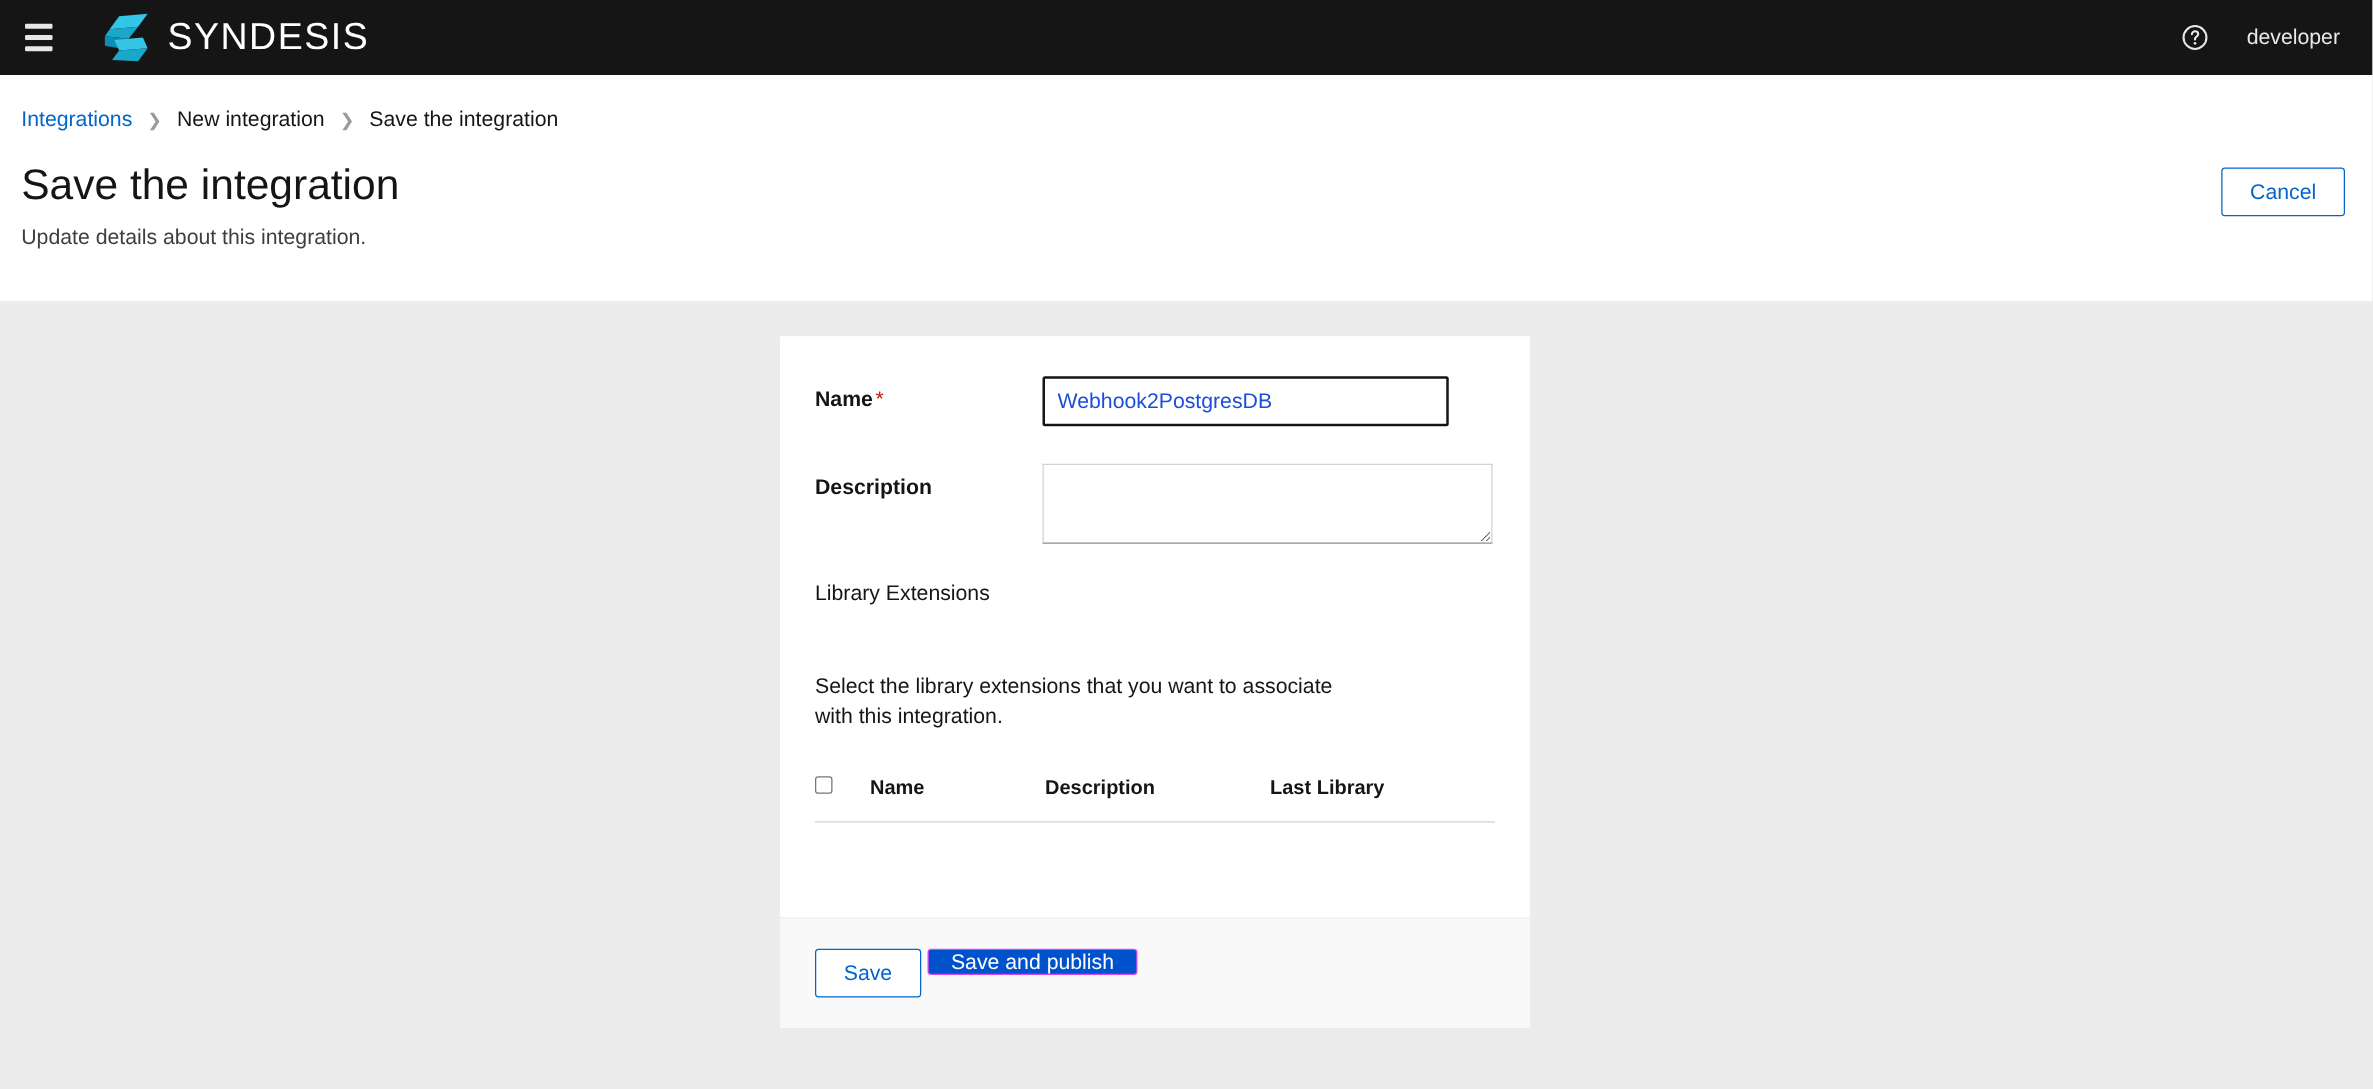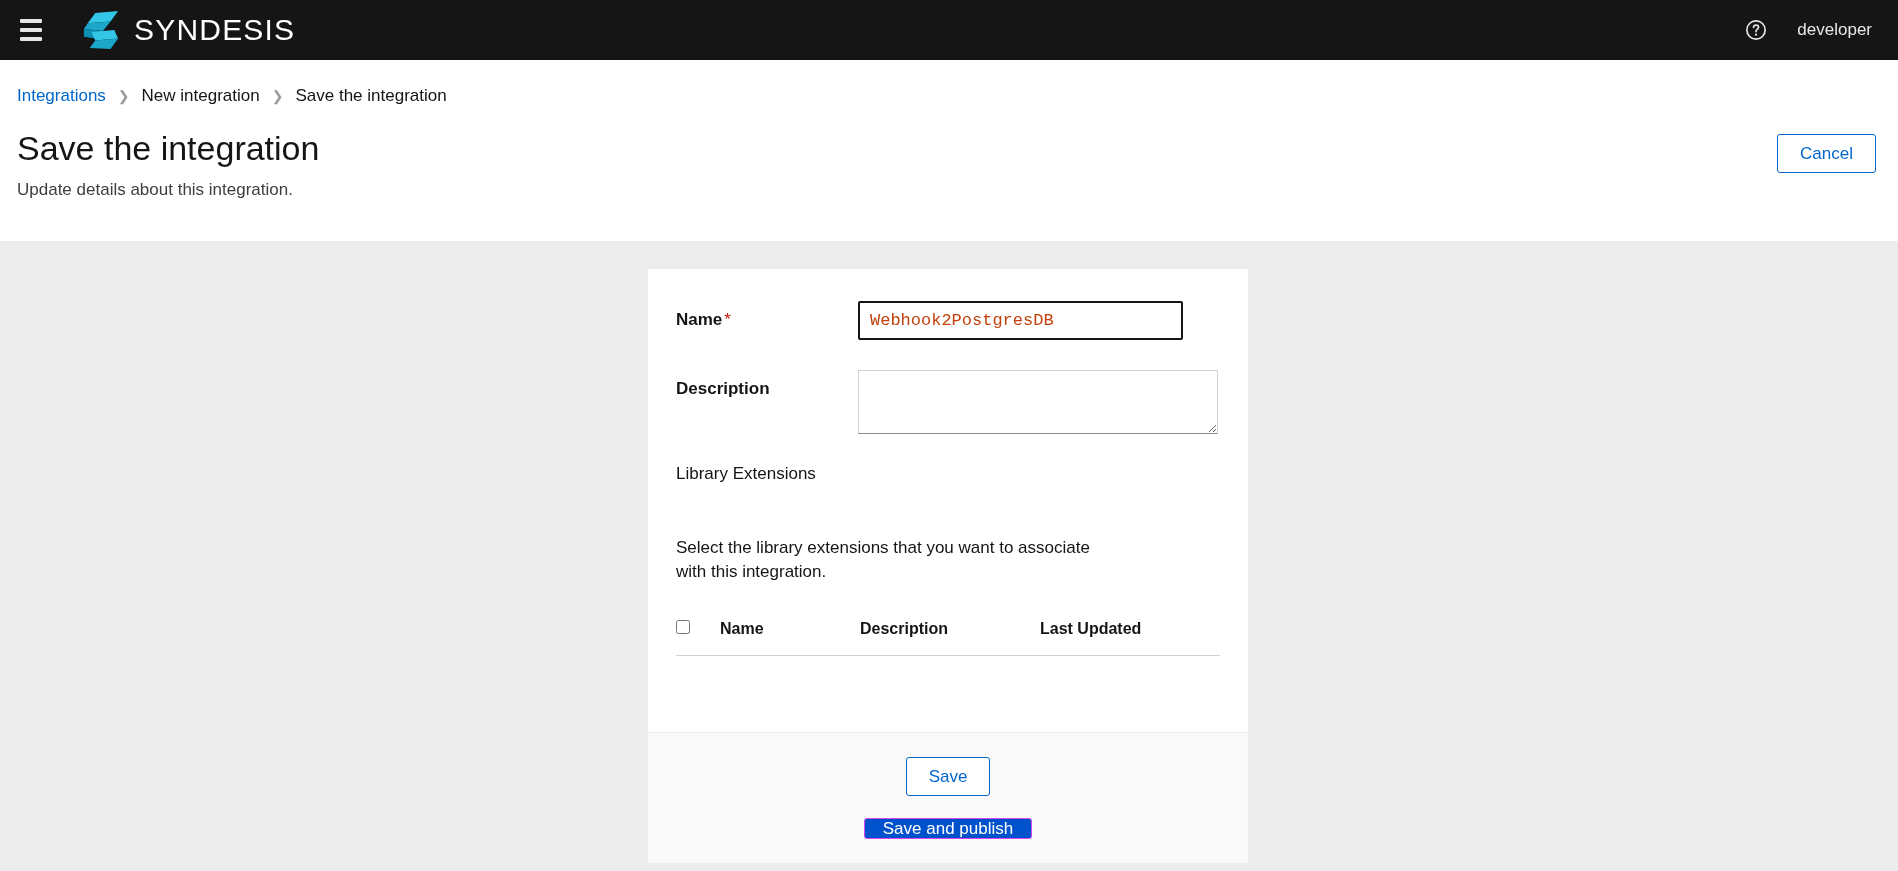--- a/index.html
+++ b/index.html
@@ -151,21 +151,21 @@
   }
 
   
   .body-area {
     background: #ececec;
     height: 610px;
     position: relative;
   }
   .form-card {
     position: absolute;
-    left: 648px;
+    left: 624px;
     top: 28px;
     width: 600px;
     background: #ffffff;
   }
   .form-body {
     padding: 32px 28px 30px 28px;
   }
   .form-row {
     display: flex;
     align-items: flex-start;
@@ -180,23 +180,23 @@
     padding-top: 9px;
   }
   .req-star {
     color: #c9190b;
     font-weight: normal;
     margin-left: 2px;
   }
   .text-input {
     width: 325px;
     box-sizing: border-box;
-    font-family: Liberation Mono, monospace;
-    font-size: 17px;
-    color: #c2410c;
+    font-family: Liberation Sans, sans-serif;
+    font-size: 17px;
+    color: #1d4ed8;
     padding: 8px 10px;
     border: 2px solid #151515;
     border-radius: 2px;
     outline: none;
     background: #ffffff;
   }
   .textarea-input {
     width: 360px;
     height: 64px;
     box-sizing: border-box;
@@ -252,23 +252,22 @@
     height: 14px;
     margin: 0;
     cursor: pointer;
   }
 
   .form-footer {
     background: #f9f9f9;
     border-top: 1px solid #ededed;
     padding: 24px 28px;
     display: flex;
-    gap: 22px;
-    align-items: center;
-    flex-direction: column;
+    gap: 5px;
+    align-items: flex-start;
   }
   .caret-right {
     display: inline-block;
   }
 </style>
 </head>
 <body>
 
 <div class="masthead">
 
@@ -346,21 +345,21 @@
       <p class="section-help">Select the library extensions that you want to associate with this integration.</p>
 
       <table class="ext-table">
         <thead>
           <tr>
             <th class="col-check">
               <input type="checkbox" class="row-check" style="">
             </th>
             <th class="col-name">Name</th>
             <th class="col-desc">Description</th>
-            <th class="col-updated">Last Updated</th>
+            <th class="col-updated">Last Library</th>
           </tr>
         </thead>
         <tbody>
           <tr class="empty-body">
             <td colspan="4"></td>
           </tr>
         </tbody>
       </table>
 
     </div>

